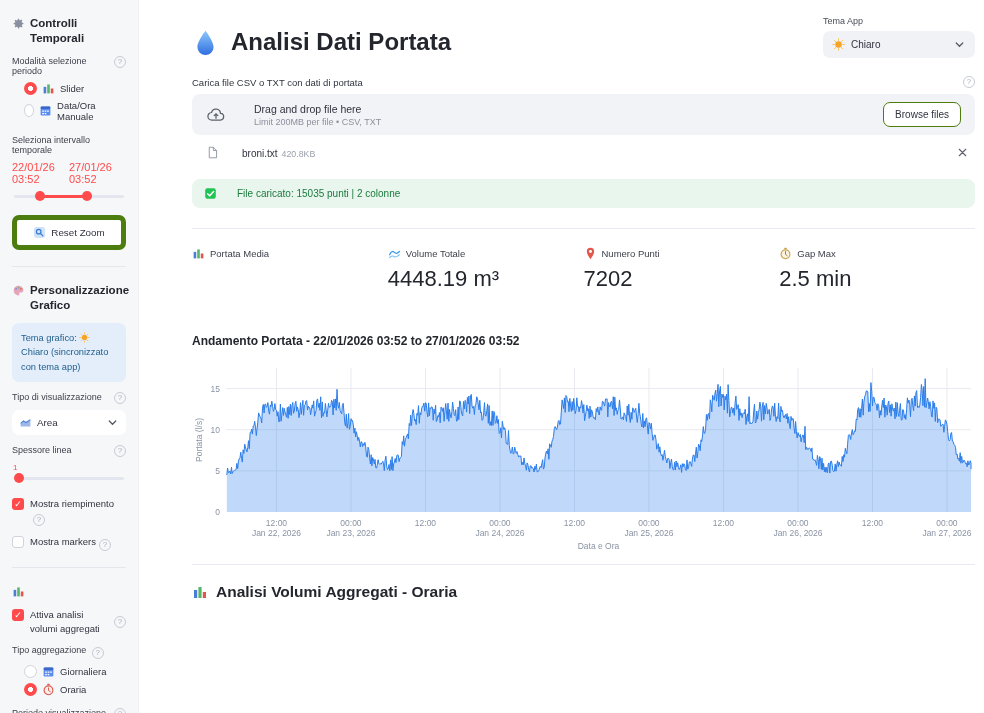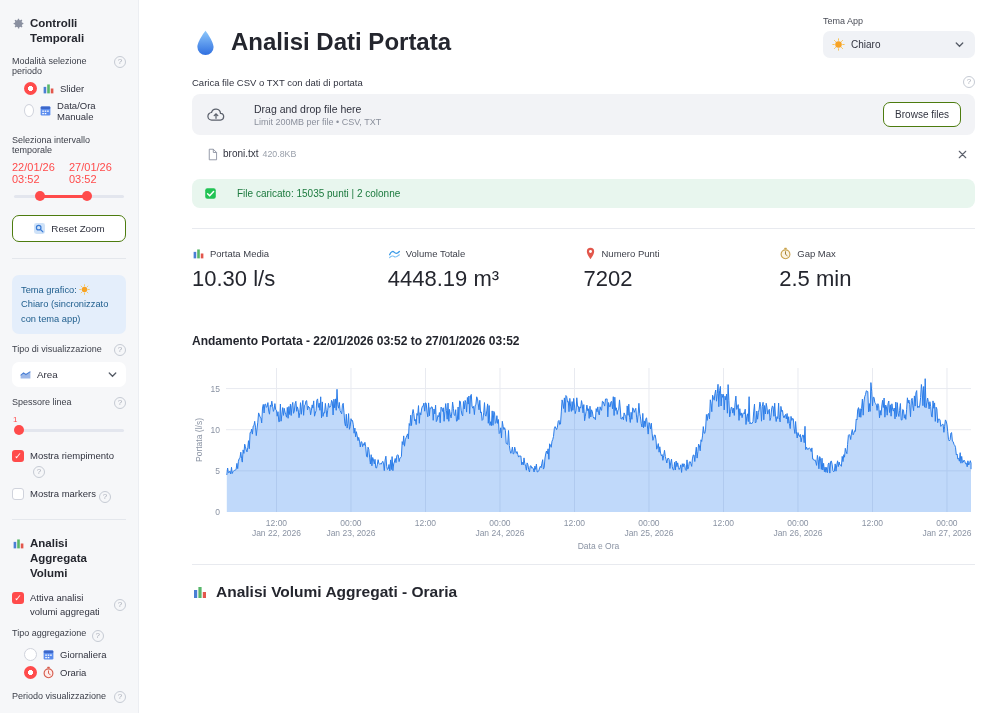--- a/index.html
+++ b/index.html
@@ -25,21 +25,21 @@
     font-size:9px; color:#3c3f49; margin:10px 0 6px; }
   .radio-row { display:flex; align-items:center; gap:5px; font-size:9.5px; margin:5px 12px; }
   .radio { width:13px; height:13px; border-radius:50%; background:#fff; border:1px solid #d0d3dc; }
   .radio.sel { border:none; background:radial-gradient(circle at 50% 50%, #fff 0 2.4px, #ff4b4b 2.8px); }
   .slider-vals { display:flex; justify-content:space-between; font-size:11px; color:#ff4b4b; margin:2px 0 6px; }
   .slider { position:relative; height:10px; margin:0 2px 14px; }
   .slider .track { position:absolute; top:4px; left:0; right:0; height:3px; background:#e3e6ee; border-radius:2px; }
   .slider .fill { position:absolute; top:4px; height:3px; background:#ff4b4b; border-radius:2px; }
   .slider .thumb { position:absolute; top:0; width:10px; height:10px; border-radius:50%; background:#ff4b4b; }
   .sb-btn { width:100%; display:flex; align-items:center; justify-content:center; gap:5px;
-    background:#fff; border:1px solid #4d7c0f; border-radius:7px; padding:6px 4px;
+    background:#fff; border:5px solid #4d7c0f; border-radius:7px; padding:6px 4px;
     font-size:9.8px; color:#31333f; cursor:pointer; font-family:inherit; }
   .sb-div { border:none; border-top:1px solid #e4e7ec; margin:16px 0; }
   .sb-infobox { background:#e4eefb; color:#22608f; border-radius:7px; padding:8px 9px;
     font-size:9.3px; line-height:1.55; margin-bottom:4px; }
   .sb-select { display:flex; align-items:center; gap:5px; background:#fff; border-radius:7px;
     padding:6px 7px; font-size:9.8px; color:#31333f; }
   .sb-select .chev { margin-left:auto; }
   .checkbox-row { display:flex; align-items:flex-start; gap:6px; font-size:9.5px; margin:9px 0; line-height:1.4; }
   .cbox { width:12px; height:12px; border-radius:3px; background:#fff; border:1px solid #d0d3dc; flex:0 0 auto; margin-top:1px; }
   .cbox.checked { border:none; background:#ff4b4b; color:#fff; font-size:9px; line-height:12px; text-align:center; }
@@ -59,21 +59,21 @@
   .subtitle { font-size:14.5px; font-weight:700; color:#24262e; margin-top:17px; }
   .version { font-size:13px; font-weight:700; font-style:italic; color:#24262e; margin-top:17px; }
 
   .upl-label { display:flex; justify-content:space-between; align-items:center;
     font-size:9.5px; color:#31333f; margin:20px 0 6px; }
   .dropzone { display:flex; align-items:center; gap:28px; background:#f2f3f6; border-radius:8px; padding:8px 14px; }
   .dz-title { font-size:10.5px; color:#31333f; margin-bottom:2px; }
   .dz-hint { font-size:9px; color:#8b909c; }
   .browse-btn { margin-left:auto; background:#fff; border:1px solid #4d7c0f; border-radius:7px;
     padding:6px 11px; font-size:10px; color:#31333f; cursor:pointer; font-family:inherit; white-space:nowrap;text-align:right; }
-  .file-row { display:flex; align-items:flex-end; gap:4px; padding:8px 6px 6px 14px; }
+  .file-row { display:flex; align-items:center; gap:23px; padding:8px 6px 6px 14px; }
   .file-name { font-size:10px; color:#31333f; }
   .file-size { font-size:8.8px; color:#9aa0ab; margin-left:4px; }
   .file-close { margin-left:auto; cursor:pointer; }
 
   .alert { display:flex; align-items:center; gap:8px; border-radius:8px; padding:8px 12px;
     font-size:10px; margin-top:12px; }
   .alert.success { background:#e8f6ee; color:#1c7a3e;gap:20px; }
   .alert.info { background:#e6f0fb; color:#2169ab; }
 
   .main-div { border:none; border-top:1px solid #e8eaef; margin:20px 0 0; }
@@ -157,20 +157,31 @@
           <rect x="1.2" y="1.2" width="13.6" height="13.6" rx="3" fill="#cfe2f8"></rect>
           <circle cx="7" cy="7" r="2.8" stroke="#3a7bd5" stroke-width="1.5" fill="none"></circle>
           <path d="M9.2 9.2 12.2 12.2" stroke="#3a7bd5" stroke-width="1.5" stroke-linecap="round"></path>
         </svg>
       </span>
     <span>Reset Zoom</span>
   </button>
 
   <hr class="sb-div">
 
+  <div class="sb-heading">
+    <span class="ic">
+        <svg viewBox="0 0 16 16">
+          <path fill="#e4a6b8" d="M8 2a6 6 0 1 0 0 12c1.1 0 1.5-.7 1-1.5-.5-1 .1-1.9 1.3-1.9H12a2.6 2.6 0 0 0 2-2.8A6 6 0 0 0 8 2z"></path>
+          <circle cx="5" cy="6" r="1" fill="#5b8def"></circle>
+          <circle cx="8" cy="4.6" r="1" fill="#57b66a"></circle>
+          <circle cx="11" cy="6" r="1" fill="#e2574c"></circle>
+        </svg>
+      </span>
+    <span>Personalizzazione Grafico</span>
+  </div>
 
   <div class="sb-infobox">
     <span>Tema grafico:</span>
     <span class="ic sm" style="vertical-align:-2px">
         <svg viewBox="0 0 16 16">
           <circle cx="8" cy="8" r="4" fill="#f7a325"></circle>
           <g stroke="#f7c14e" stroke-width="1.2" stroke-linecap="round">
             <path d="M8 1v1.8M8 13.2V15M1 8h1.8M13.2 8H15M3 3l1.3 1.3M11.7 11.7 13 13M13 3l-1.3 1.3M4.3 11.7 3 13"></path>
           </g>
         </svg>
@@ -219,21 +230,20 @@
   <hr class="sb-div">
 
   <div class="sb-heading">
     <span class="ic">
         <svg viewBox="0 0 16 16">
           <rect x="2" y="6" width="3.2" height="8" fill="#4a7fd4"></rect>
           <rect x="6.4" y="3" width="3.2" height="11" fill="#57b66a"></rect>
           <rect x="10.8" y="8" width="3.2" height="6" fill="#e2574c"></rect>
         </svg>
       </span>
-    <span>Analisi Aggregata Volumi</span>
   </div>
 
   <div class="checkbox-row">
     <span class="cbox checked">✓</span>
     <span class="cbox-label" style="flex:1"><span>Attiva analisi volumi aggregati</span></span>
     <span class="help" style="margin-top:8px">?</span>
   </div>
 
   <div class="sb-label">
     <span><span>Tipo aggregazione</span> <span class="help cbox-help">?</span></span>
@@ -360,21 +370,20 @@
       <div class="metric-label">
           <span class="ic">
             <svg viewBox="0 0 16 16">
               <rect x="2" y="6" width="3.2" height="8" fill="#4a7fd4"></rect>
               <rect x="6.4" y="3" width="3.2" height="11" fill="#57b66a"></rect>
               <rect x="10.8" y="8" width="3.2" height="6" fill="#e2574c"></rect>
             </svg>
           </span>
           <span>Portata Media</span>
         </div>
-      <div class="metric-value">10.30 l/s</div>
     </div>
     <div>
       <div class="metric-label">
           <span class="ic">
             <svg viewBox="0 0 16 16">
               <path d="M2 9.5C3.5 5.5 6 4.8 7.5 6.3S11 9 14 5.5" stroke="#3b9be8" stroke-width="1.6" fill="none" stroke-linecap="round"></path>
               <path d="M2 13c2-2.4 4.5-2.4 6-1s4-.8 6-2.4" stroke="#7cc0f3" stroke-width="1.4" fill="none" stroke-linecap="round"></path>
             </svg>
           </span>
           <span>Volume Totale</span>

